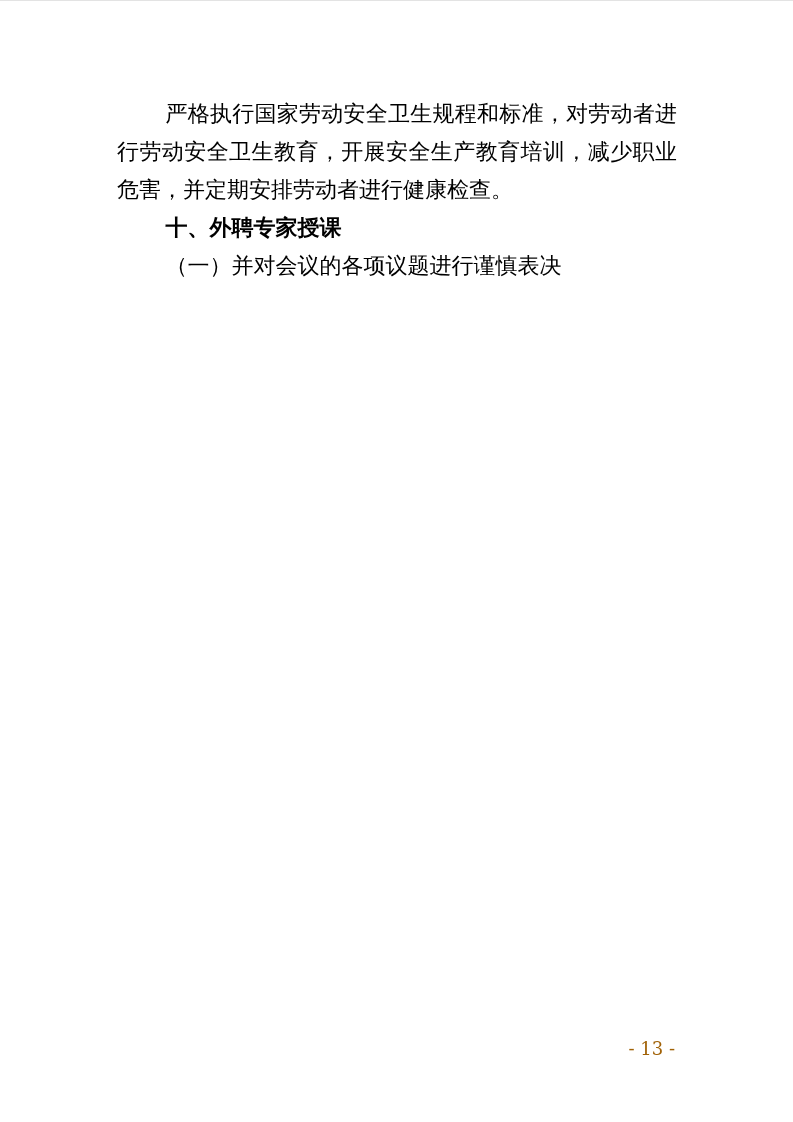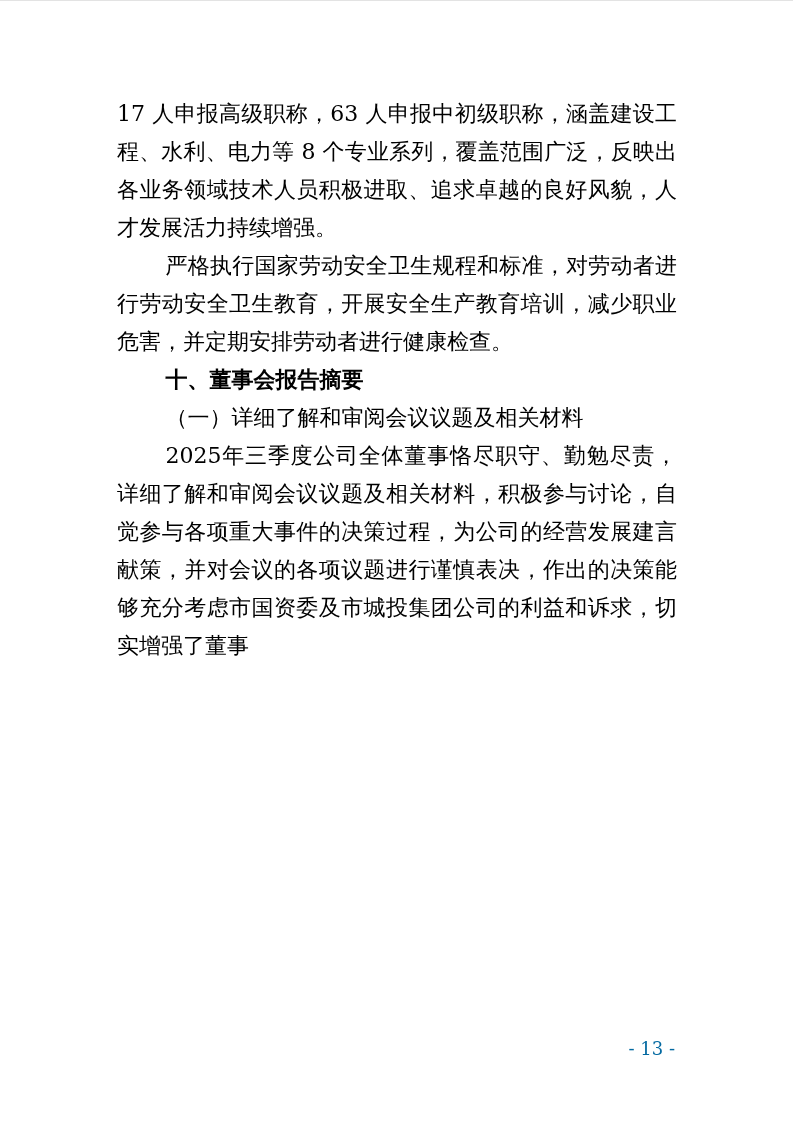--- a/index.html
+++ b/index.html
@@ -37,31 +37,29 @@
   }
   .content p.heading {
     font-weight: bold;
     font-family: "DejaVu Sans", "Liberation Sans", sans-serif;
     text-align: left;
   }
   .page-number {
     position: absolute;
     top: 1036px;
     right: 118px;
-    color: #0369a1;
+    color: #a16207;
     font-family: "DejaVu Serif", "Liberation Serif", serif;
     font-size: 18px;
     line-height: 24px;
   }
 </style>
 </head>
 <body>
 
 <div class="page">
   <div class="content">
-    <p>17 人申报高级职称，63 人申报中初级职称，涵盖建设工程、水利、电力等 8 个专业系列，覆盖范围广泛，反映出各业务领域技术人员积极进取、追求卓越的良好风貌，人才发展活力持续增强。</p>
     <p class="indent">严格执行国家劳动安全卫生规程和标准，对劳动者进行劳动安全卫生教育，开展安全生产教育培训，减少职业危害，并定期安排劳动者进行健康检查。</p>
-    <p class="indent heading">十、董事会报告摘要</p>
-    <p class="indent">（一）详细了解和审阅会议议题及相关材料</p>
-    <p class="indent">2025年三季度公司全体董事恪尽职守、勤勉尽责，详细了解和审阅会议议题及相关材料，积极参与讨论，自觉参与各项重大事件的决策过程，为公司的经营发展建言献策，并对会议的各项议题进行谨慎表决，作出的决策能够充分考虑市国资委及市城投集团公司的利益和诉求，切实增强了董事</p>
+    <p class="indent heading">十、外聘专家授课</p>
+    <p class="indent">（一）并对会议的各项议题进行谨慎表决</p>
   </div>
   <div class="page-number">- 13 -</div>
 </div>
 
 </body></html>

